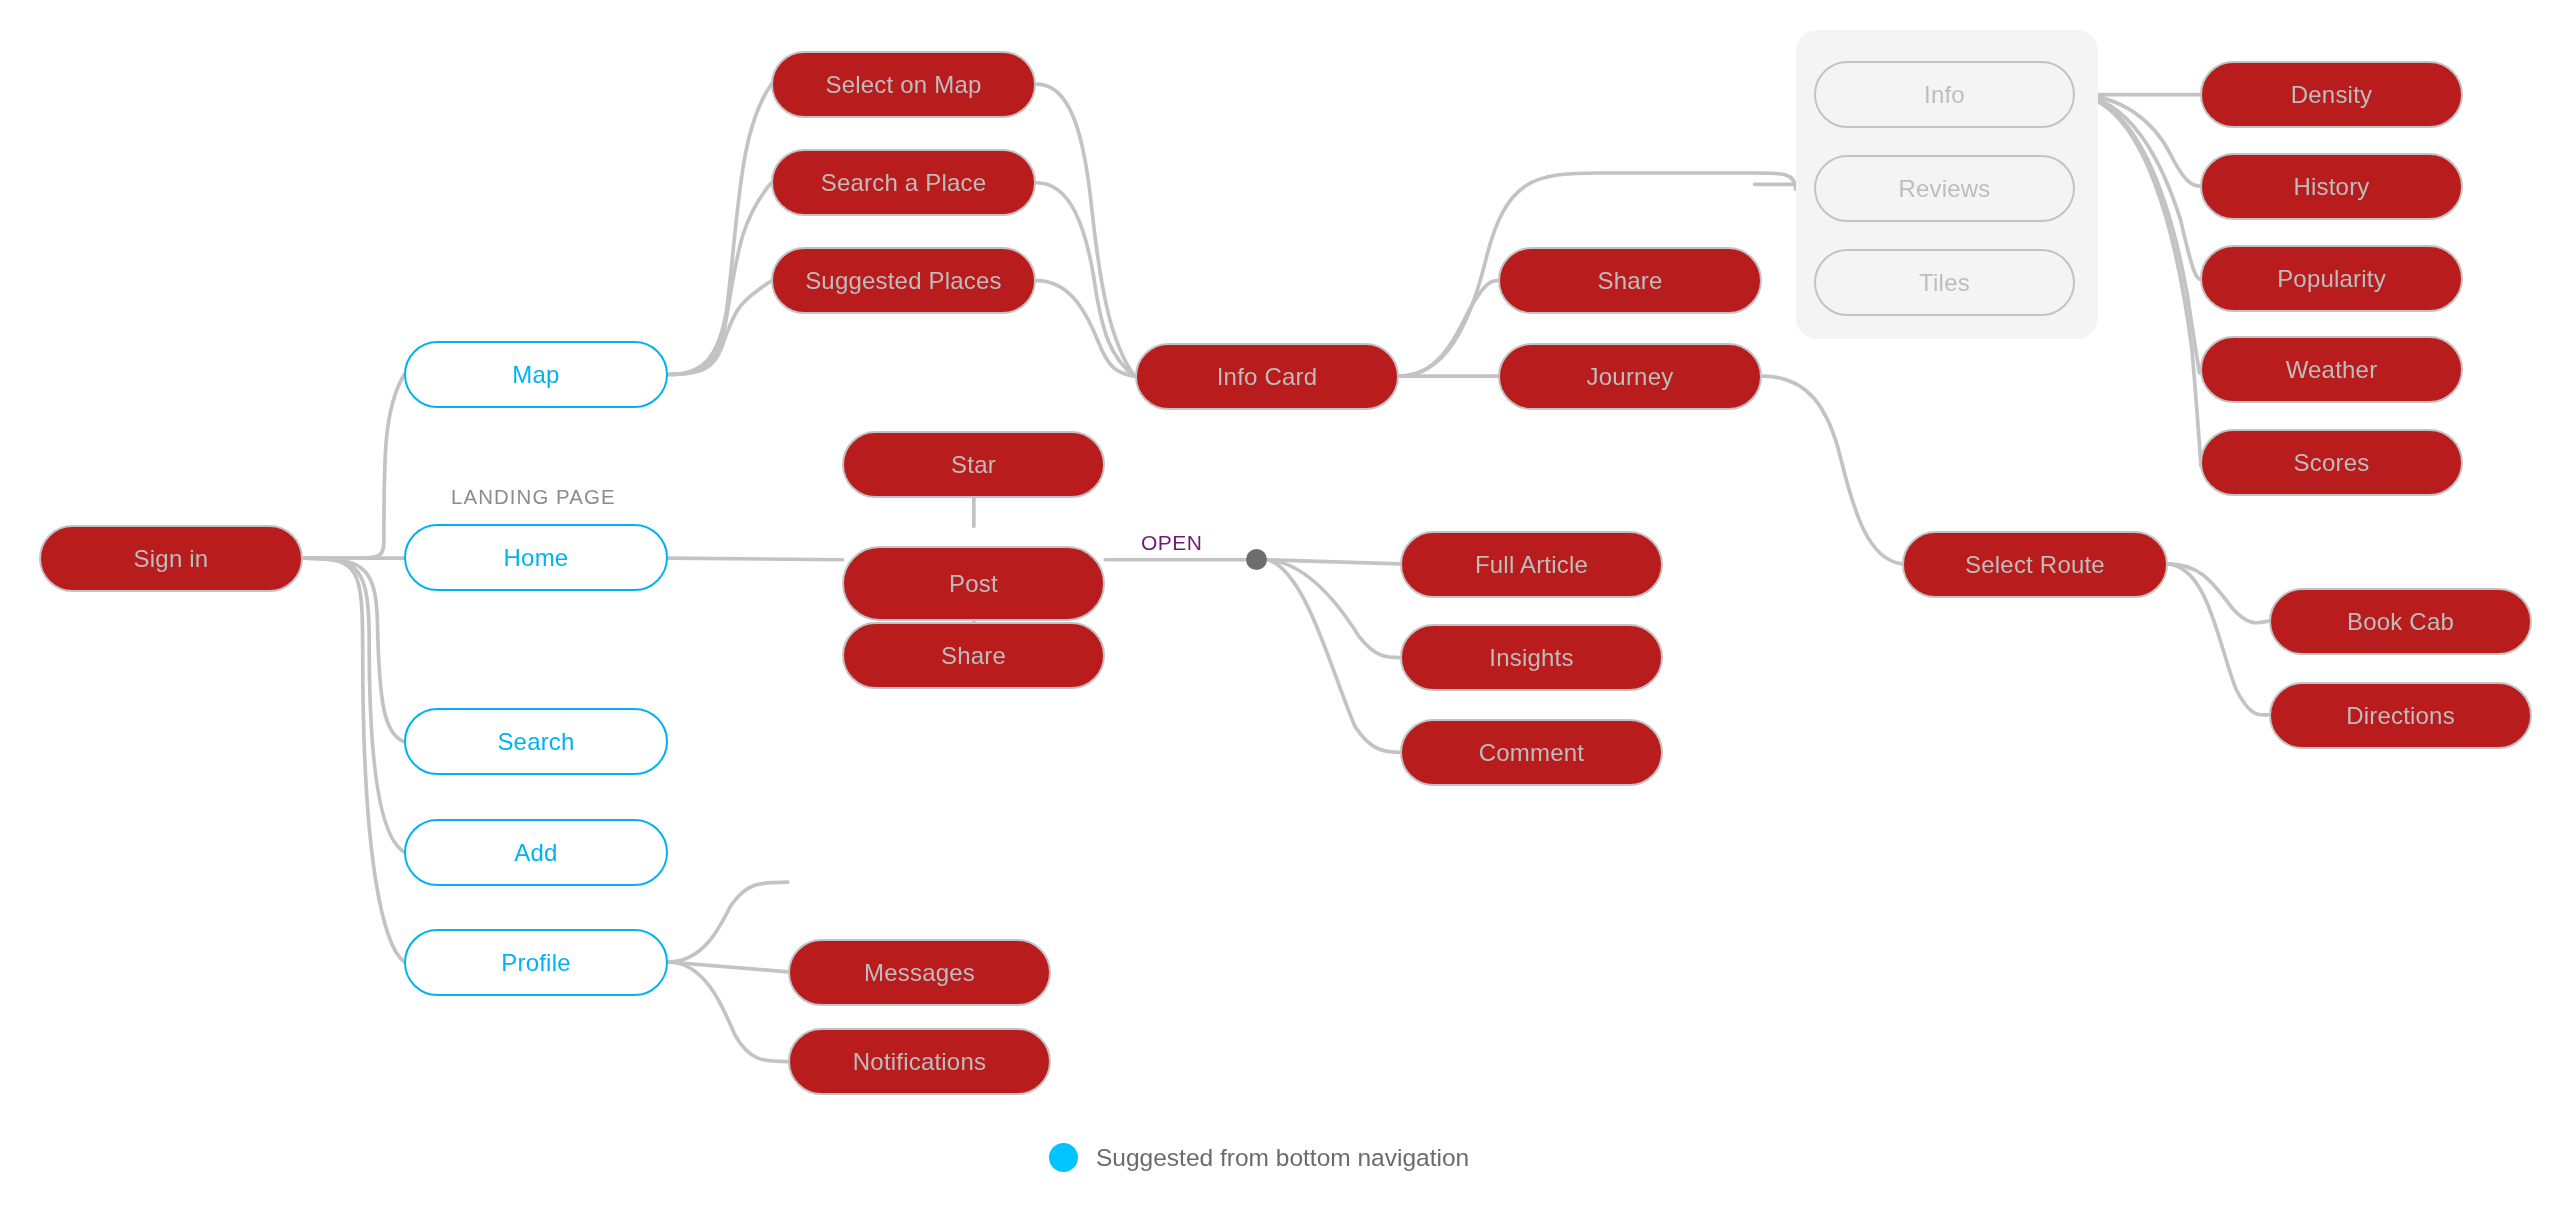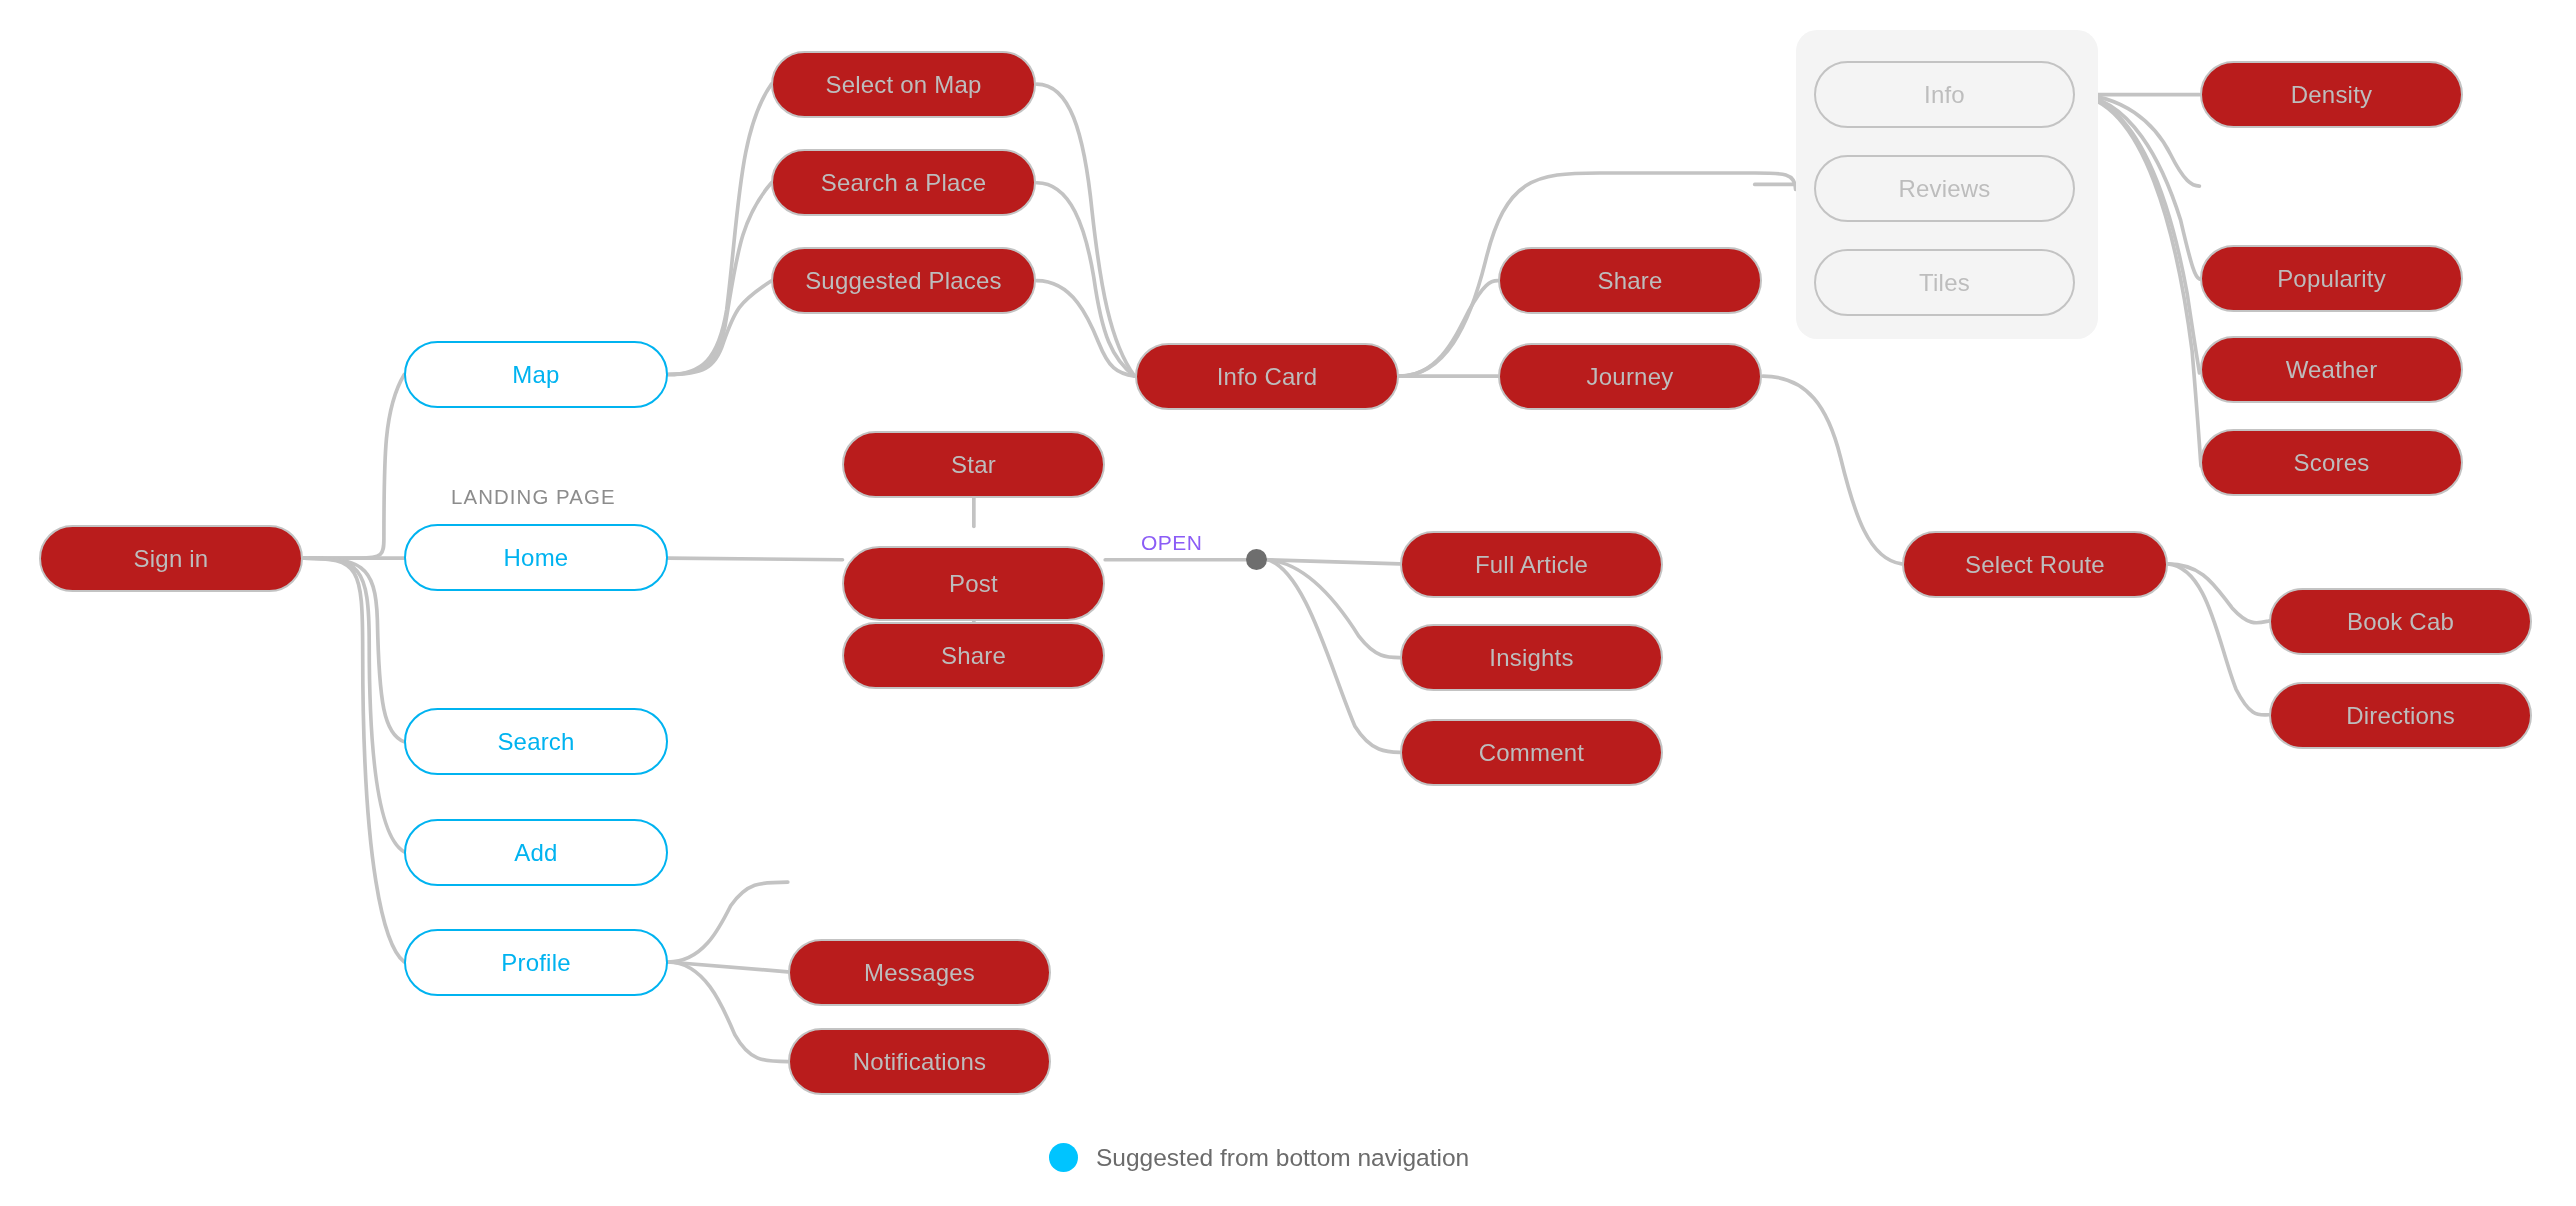--- a/index.html
+++ b/index.html
@@ -26,21 +26,21 @@
   }
   .node.on-panel{background:transparent;}
   .node.primary{
     border-color:#00b3f0;color:#00b3f0;background:#ffffff;text-align:right;
   }
 
   .label{
     position:absolute;color:#8c8c8c;font-size:20.4px;letter-spacing:1.1px;
     white-space:nowrap;
   }
-  .label.open-label{font-size:21px;letter-spacing:0.5px;color:#8b5cf6;}
+  .label.open-label{font-size:21px;letter-spacing:0.5px;color:#701a75;}
 
   .junction-dot{
     position:absolute;width:21px;height:21px;border-radius:50%;
     background:#6e6e6e;
   }
 
   .legend{
     position:absolute;display:flex;align-items:center;gap:18px;
   }
   .legend-swatch{
@@ -207,20 +207,23 @@
   </div>
 
   <div class="node on-panel" style="left:1814px;top:249px;width:261px;height:67px;">
     <span>Tiles</span>
   </div>
 
   <div class="node" style="left:2200px;top:61px;width:263px;height:67px;">
     <span>Density</span>
   </div>
 
+  <div class="node" style="left:2200px;top:153px;width:263px;height:67px;">
+    <span>History</span>
+  </div>
 
   <div class="node" style="left:2200px;top:245px;width:263px;height:67px;">
     <span>Popularity</span>
   </div>
 
   <div class="node" style="left:2200px;top:336px;width:263px;height:67px;">
     <span>Weather</span>
   </div>
 
   <div class="node" style="left:2200px;top:429px;width:263px;height:67px;">

